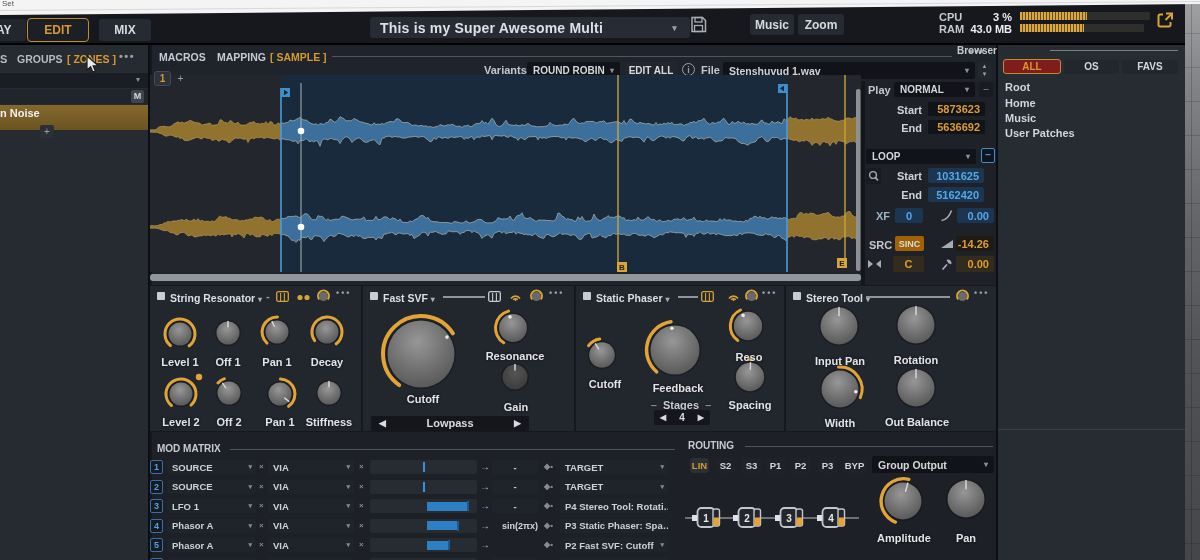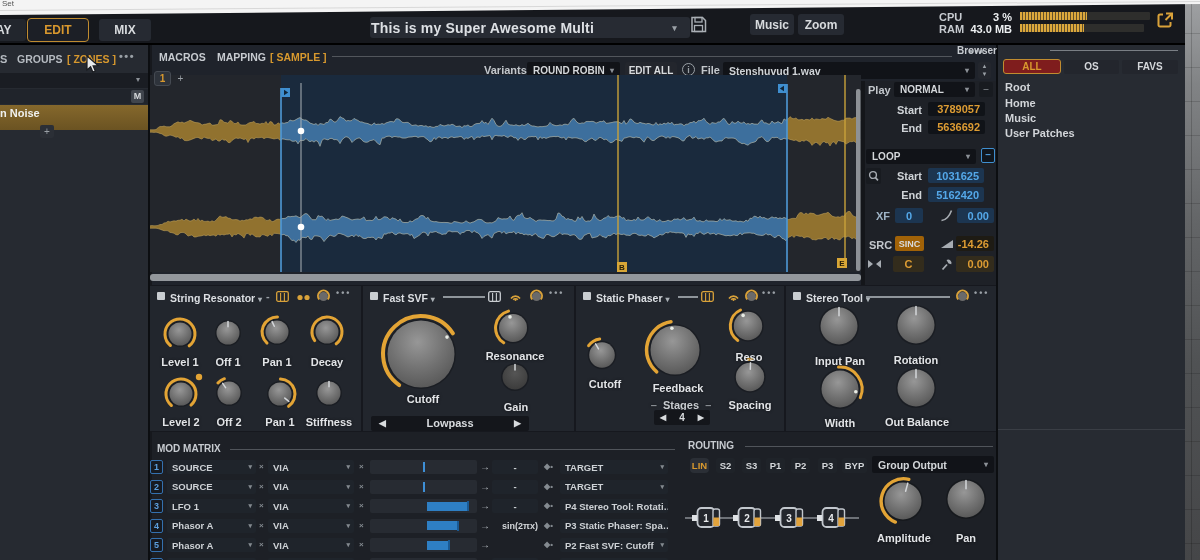--- a/index.html
+++ b/index.html
@@ -23,21 +23,21 @@
  <div class="abs" style="left:0;top:0;width:15px;height:560px;background:repeating-linear-gradient(180deg,transparent 0,transparent 33px,rgba(0,0,0,.15) 33px,rgba(0,0,0,.15) 34px)"></div>
 </div>
 
 <div class="abs" style="left:0;top:0;width:1200px;height:16px;background:#f4f4f4;clip-path:polygon(0 0,1200px 0,1200px 4px,0 15px)"></div>
 <div class="abs" style="left:0;top:0;width:1200px;height:16px;background:#d8d8d8;clip-path:polygon(0 10px,1200px 1px,1200px 2px,0 11px)"></div>
 <div class="txt" style="left:2px;top:-1px;color:#555;font-size:8px;font-weight:normal">Set</div>
 
 <div class="btn" style="left:-34px;top:19px;width:60px;height:22px;background:#22262d">PLAY</div>
 <div class="abs" style="left:27px;top:18px;width:62px;height:24px;border:1.5px solid #c08c30;border-radius:4px;background:#1c1f26;color:#d9982e;font-weight:bold;font-size:12px;display:flex;align-items:center;justify-content:center">EDIT</div>
 <div class="btn" style="left:99px;top:19px;width:52px;height:22px">MIX</div>
-<div class="abs" style="left:370px;top:17px;width:320px;height:21px;background:#272b33;border-radius:3px;color:#dde0e4;font-size:14px;font-weight:bold;display:flex;align-items:center;padding-left:1px;letter-spacing:0.2px">This is my Super Awesome Multi<span style="position:absolute;right:13px;color:#9aa0a6;font-size:9px">▾</span></div>
+<div class="abs" style="left:370px;top:17px;width:320px;height:21px;background:#272b33;border-radius:3px;color:#dde0e4;font-size:14px;font-weight:bold;display:flex;align-items:center;padding-left:10px;letter-spacing:0.2px">This is my Super Awesome Multi<span style="position:absolute;right:13px;color:#9aa0a6;font-size:9px">▾</span></div>
 <svg class="abs" style="left:690px;top:16px" width="17" height="17" viewBox="0 0 17 17">
       <path d="M2 1.5 H12.5 L15.5 4.5 V15.5 H2 Z" fill="none" stroke="#aaafb5" stroke-width="1.5"></path>
       <rect x="5" y="1.5" width="7" height="4.5" fill="none" stroke="#aaafb5" stroke-width="1.3"></rect>
       <rect x="4.5" y="9.5" width="8" height="6" fill="none" stroke="#aaafb5" stroke-width="1.3"></rect>
     </svg>
 <div class="btn" style="left:750px;top:14px;width:44px;height:21px">Music</div>
 <div class="btn" style="left:798px;top:14px;width:46px;height:21px">Zoom</div>
 <div class="txt" style="left:939px;top:11px">CPU</div>
 <div class="txt" style="left:939px;top:23px">RAM</div>
 <div class="txt" style="left:962px;top:11px;width:50px;text-align:right;color:#eceff1">3 %</div>
@@ -139,21 +139,21 @@
 <rect x="706" y="14" width="4.5" height="182" rx="2" fill="#8d9196"></rect>
 <rect x="0" y="199" width="711" height="7" rx="3" fill="#93979c"></rect>
 </svg>
 
 <div class="abs" style="left:861px;top:81px;width:4px;height:479px;background:#14161a"></div>
 <div class="abs" style="left:865px;top:81px;width:131px;height:204px;background:#1e2127"></div>
 <div class="lbl" style="left:868px;top:84px;color:#c3c7cc">Play</div>
 <div class="dd" style="left:894px;top:82px;width:81px;height:15px;font-size:10px">NORMAL<span class="car">▾</span></div>
 <div class="abs" style="left:979px;top:82px;width:14px;height:15px;background:#181b20;border-radius:2px;color:#9aa0a6;font-size:9px;text-align:center;line-height:14px">–</div>
 <div class="lbl" style="left:868px;top:104px;width:54px;text-align:right">Start</div>
-<div class="vbox" style="left:928px;top:102px;width:57px;height:14px;background:#101318;color:#dd9c33">3789057</div>
+<div class="vbox" style="left:928px;top:102px;width:57px;height:14px;background:#101318;color:#dd9c33">5873623</div>
 <div class="lbl" style="left:868px;top:122px;width:54px;text-align:right">End</div>
 <div class="vbox" style="left:928px;top:120px;width:57px;height:14px;background:#101318;color:#dd9c33">5636692</div>
 
 <div class="dd" style="left:866px;top:149px;width:110px;height:15px;font-size:10px">LOOP<span class="car">▾</span></div>
 <div class="abs" style="left:981px;top:148px;width:14px;height:15px;border:1.5px solid #3f8fd0;border-radius:2px;background:#10161d;color:#4e9ad8;font-size:10px;font-weight:bold;text-align:center;line-height:12px">–</div>
 <div class="abs" style="left:866px;top:168px;width:15px;height:16px;background:#181b20;border-radius:2px"><svg width="15" height="16" viewBox="0 0 15 16">
         <circle cx="7" cy="7" r="3.4" fill="none" stroke="#a7acb2" stroke-width="1.4"></circle>
         <line x1="9.4" y1="9.6" x2="12" y2="12.4" stroke="#a7acb2" stroke-width="1.6"></line>
       </svg></div>
 <div class="lbl" style="left:868px;top:170px;width:54px;text-align:right">Start</div>

